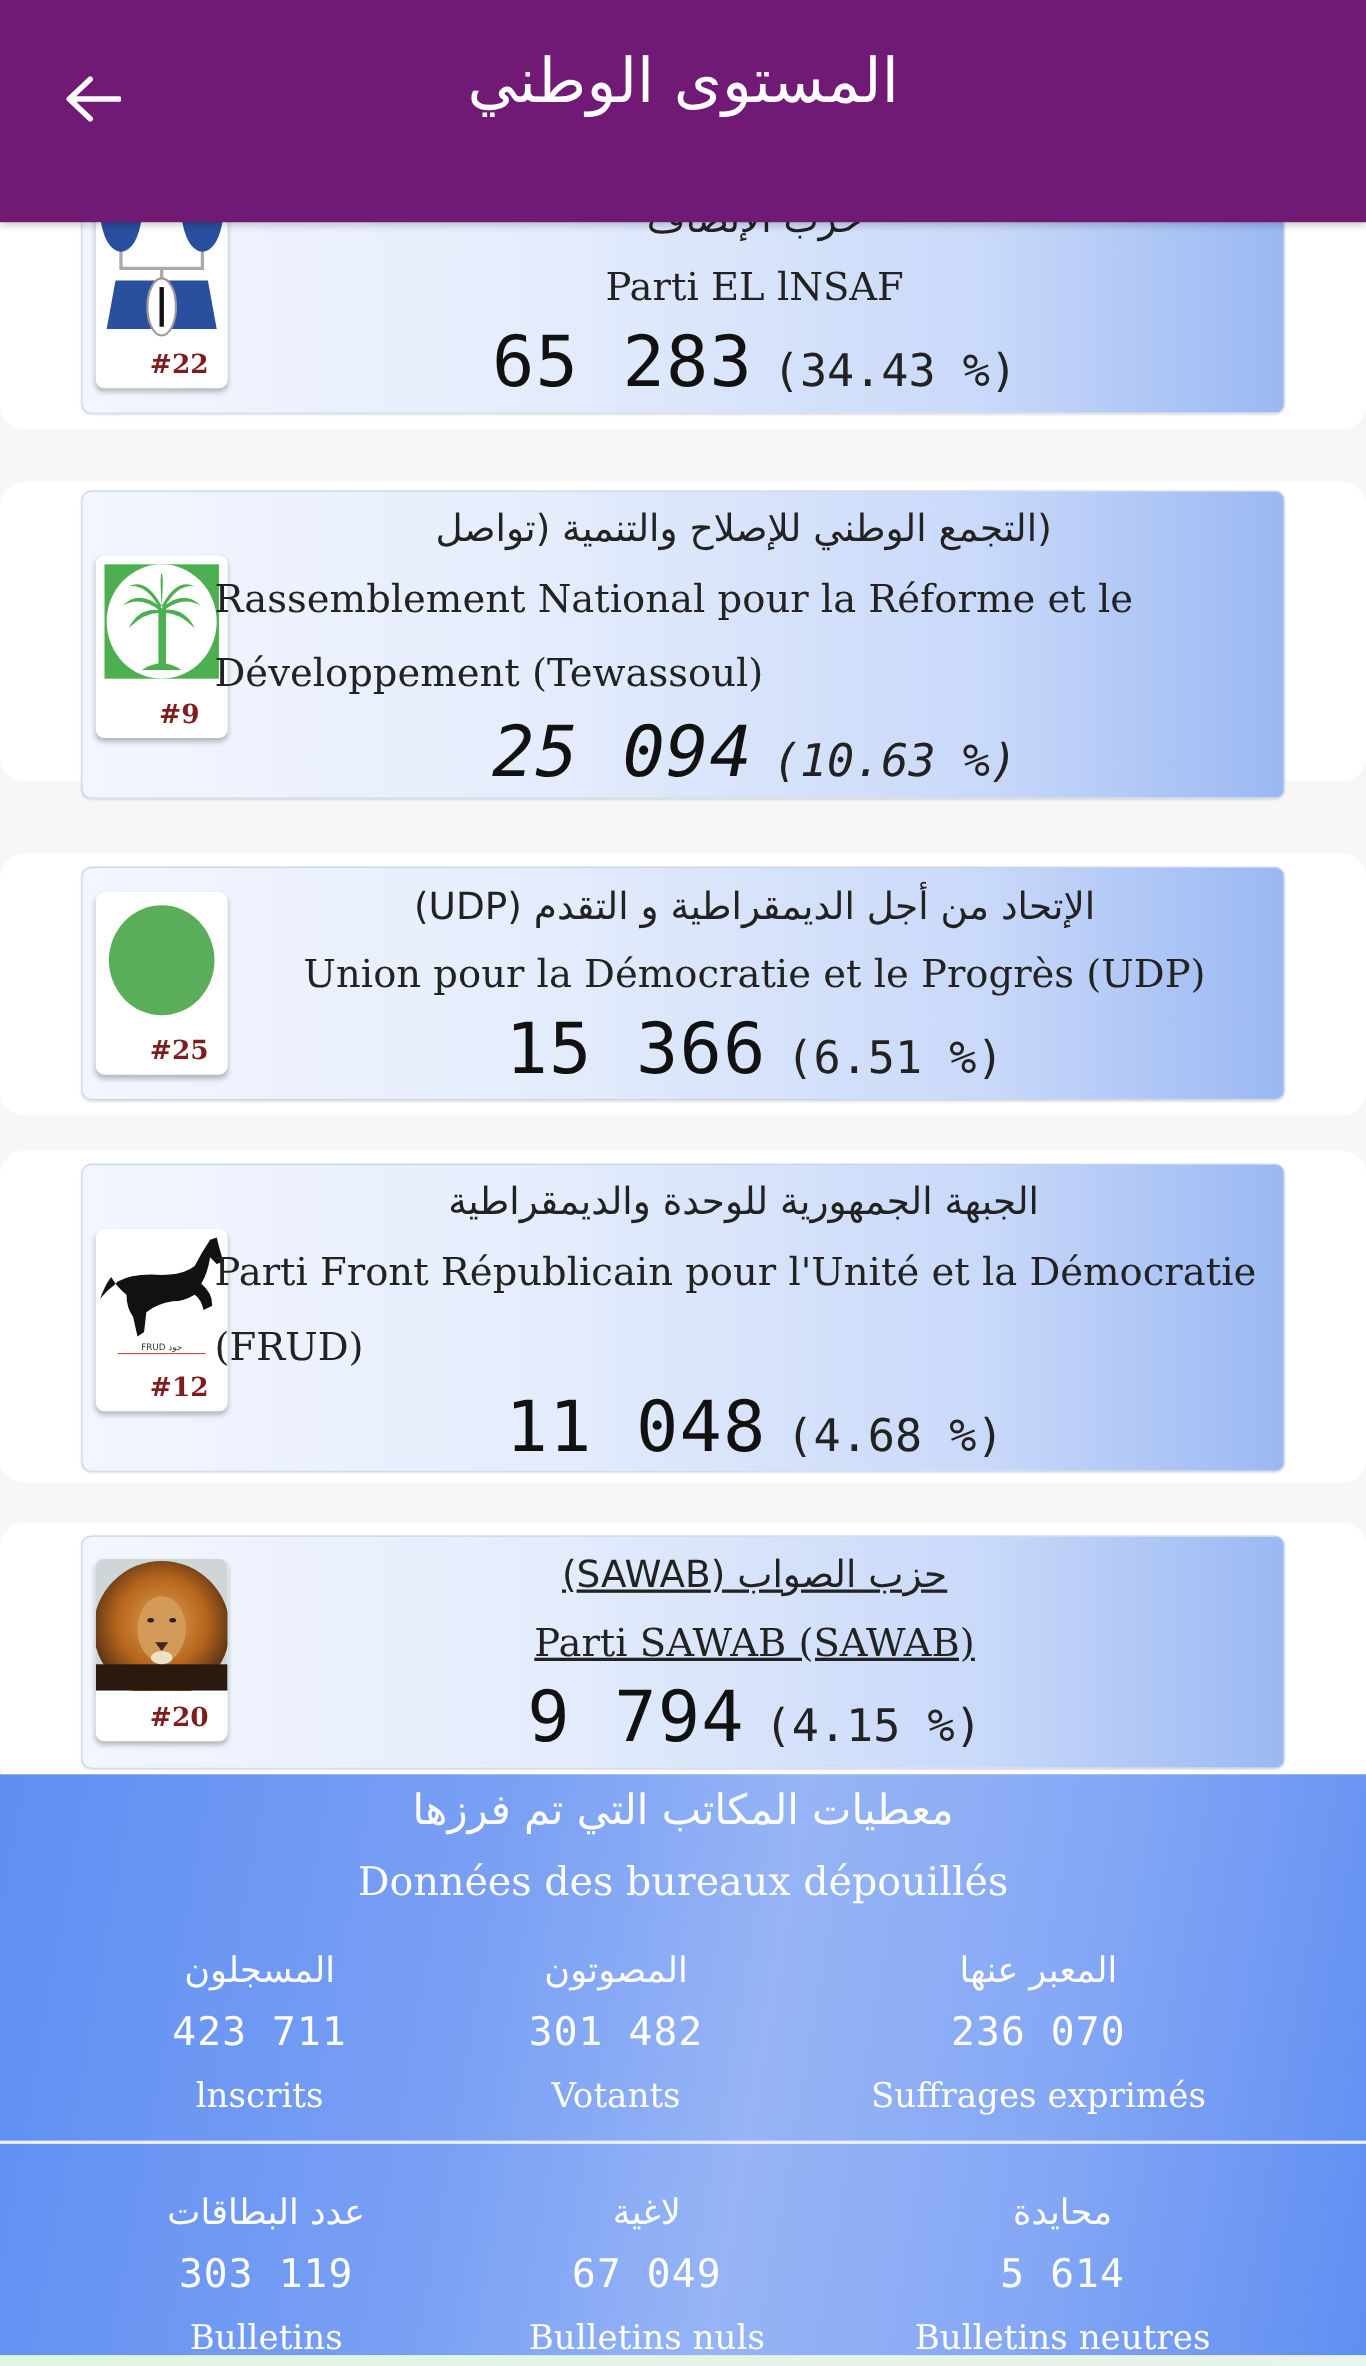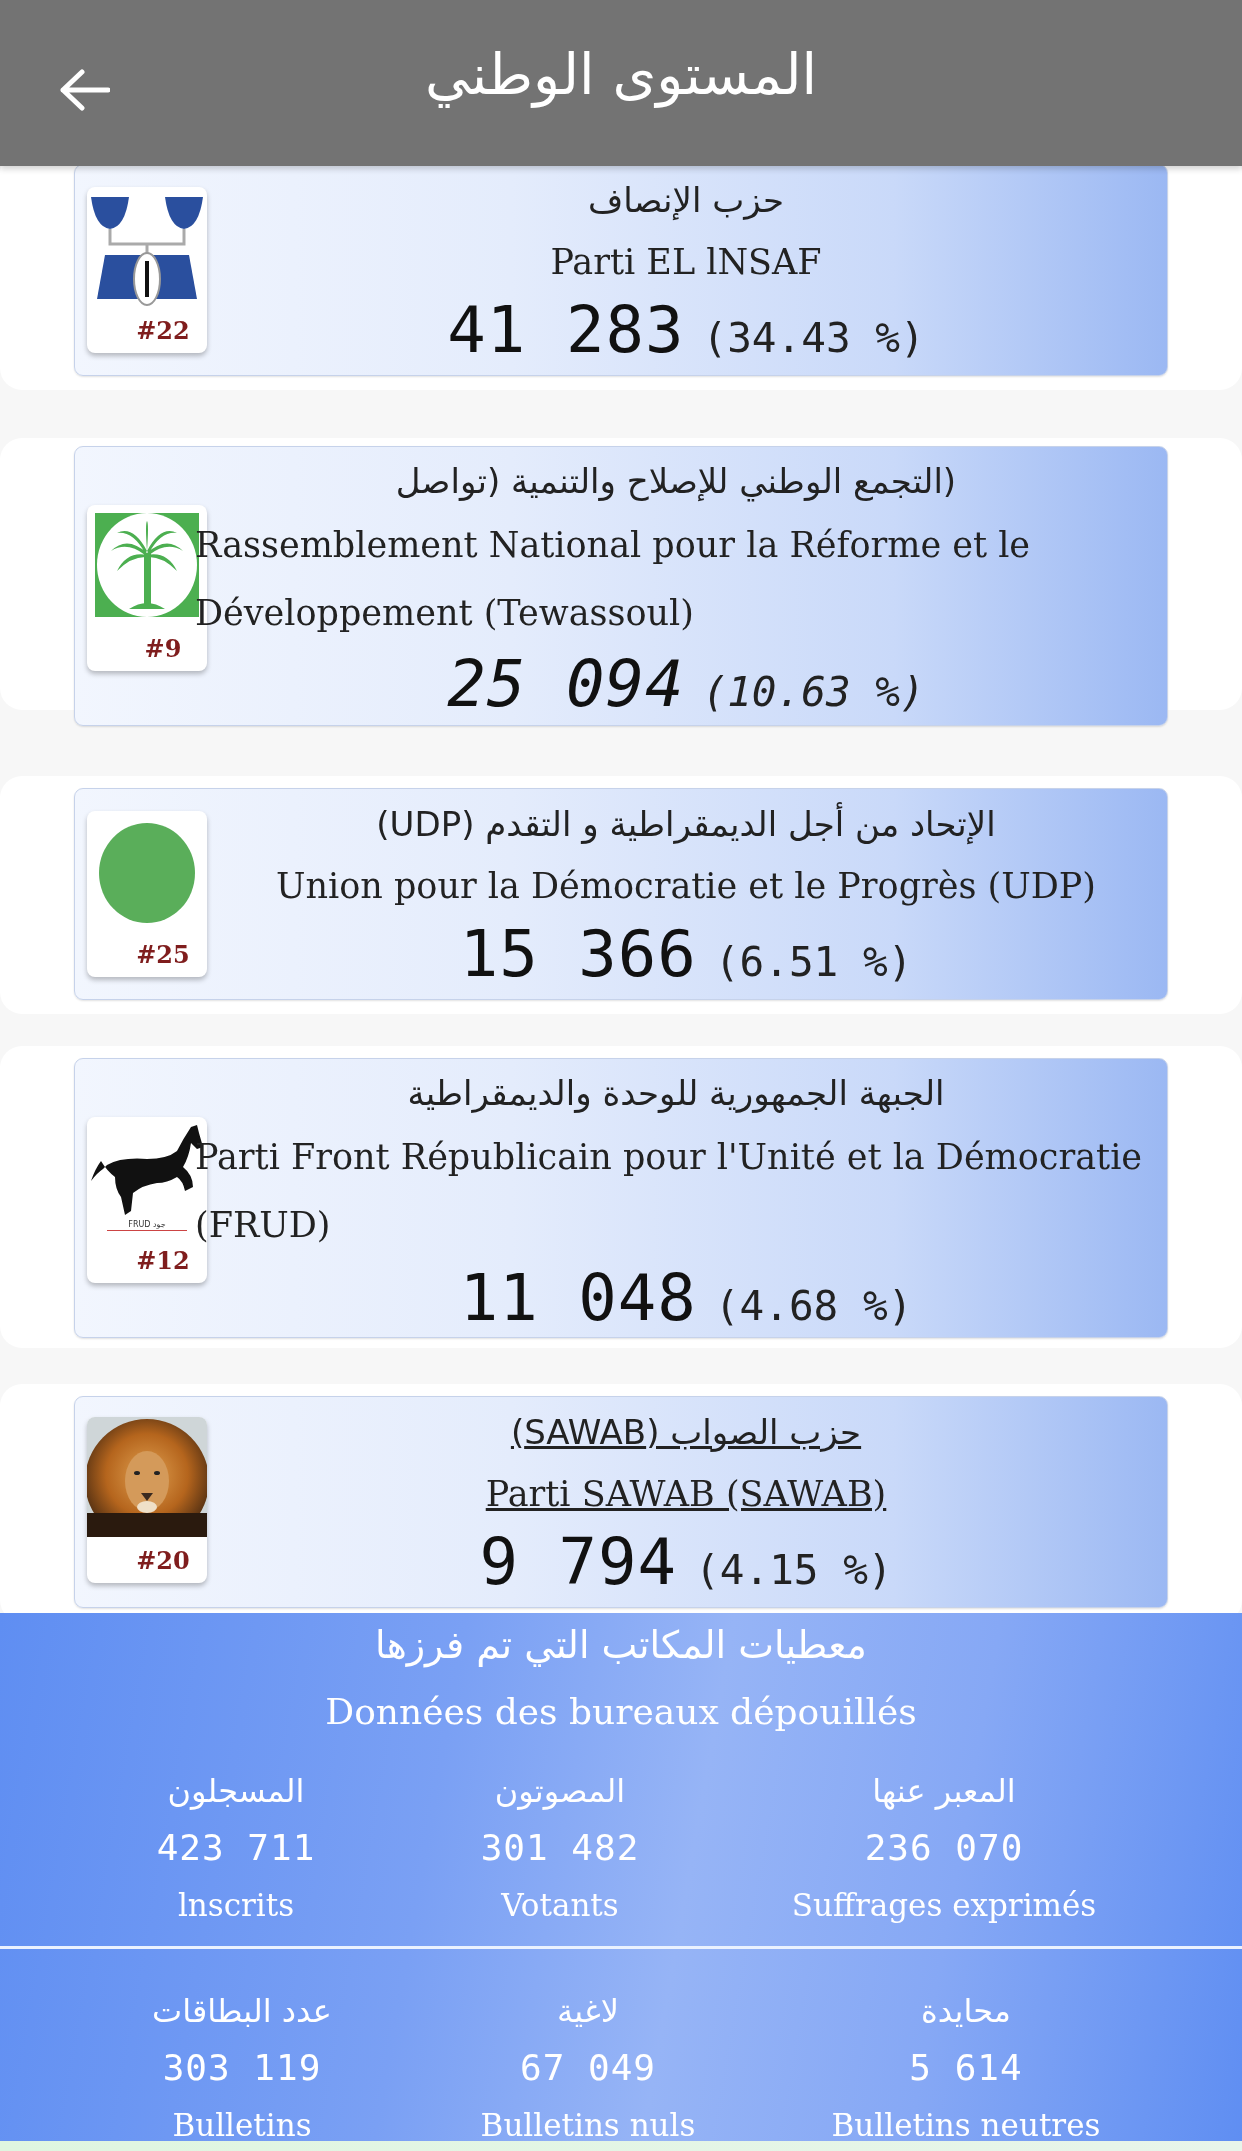--- a/index.html
+++ b/index.html
@@ -3,22 +3,22 @@
 <meta charset="utf-8">
 <style>
   * { box-sizing: border-box; margin: 0; padding: 0; }
   html, body { width: 1242px; height: 2151px; overflow: hidden; }
   body {
     background: #f7f7f7;
     font-family: "Liberation Sans", "DejaVu Sans", sans-serif;
     position: relative;
   }
   .appbar {
-    position: absolute; left: 0; top: 0; width: 1242px; height: 166px;
-    background: #737373;
+    position: absolute; left: 0; top: 0; width: 1242px; height: 202px;
+    background: #701a75;
     box-shadow: 0 3px 6px rgba(0,0,0,0.18);
     z-index: 5;
   }
   .back-btn {
     position: absolute; left: 52px; top: 62px; width: 64px; height: 56px;
     display: flex; align-items: center; justify-content: center; cursor: pointer;
   }
   .appbar-title {
     position: absolute; left: 0; right: 0; top: 42px; text-align: center;
     color: #fff; font-size: 56px; font-family: "DejaVu Sans", sans-serif;
@@ -122,21 +122,21 @@
           <ellipse cx="60" cy="92" rx="13" ry="26" fill="#fff" stroke="#999" stroke-width="2"></ellipse>
           <rect x="58" y="74" width="4" height="36" fill="#111"></rect>
         </svg>
         <div class="logo-num">#22</div>
       </div>
       <div class="card-text" style="top:4px;">
         <div class="ar-name" dir="rtl" style="line-height:62px;">حزب الإنصاف</div>
         <div class="fr-name" style="line-height:62px;">Parti EL lNSAF</div>
       </div>
       <div class="votes-line" style="top:128px;">
-        <span class="votes">41 283</span><span class="pct">(34.43 %)</span>
+        <span class="votes">65 283</span><span class="pct">(34.43 %)</span>
       </div>
     </div>
   </div>
 
   <div class="row" style="top:272px;height:272px;">
     <div class="card" style="top:8px;height:280px;">
       <div class="logo-box" style="top:58px;height:166px;">
         <svg class="logo-art" width="120" height="120" viewBox="0 0 120 120">
           <rect x="8" y="8" width="104" height="104" fill="#4caf50"></rect>
           <ellipse cx="60" cy="60" rx="50" ry="52" fill="#fff"></ellipse>

